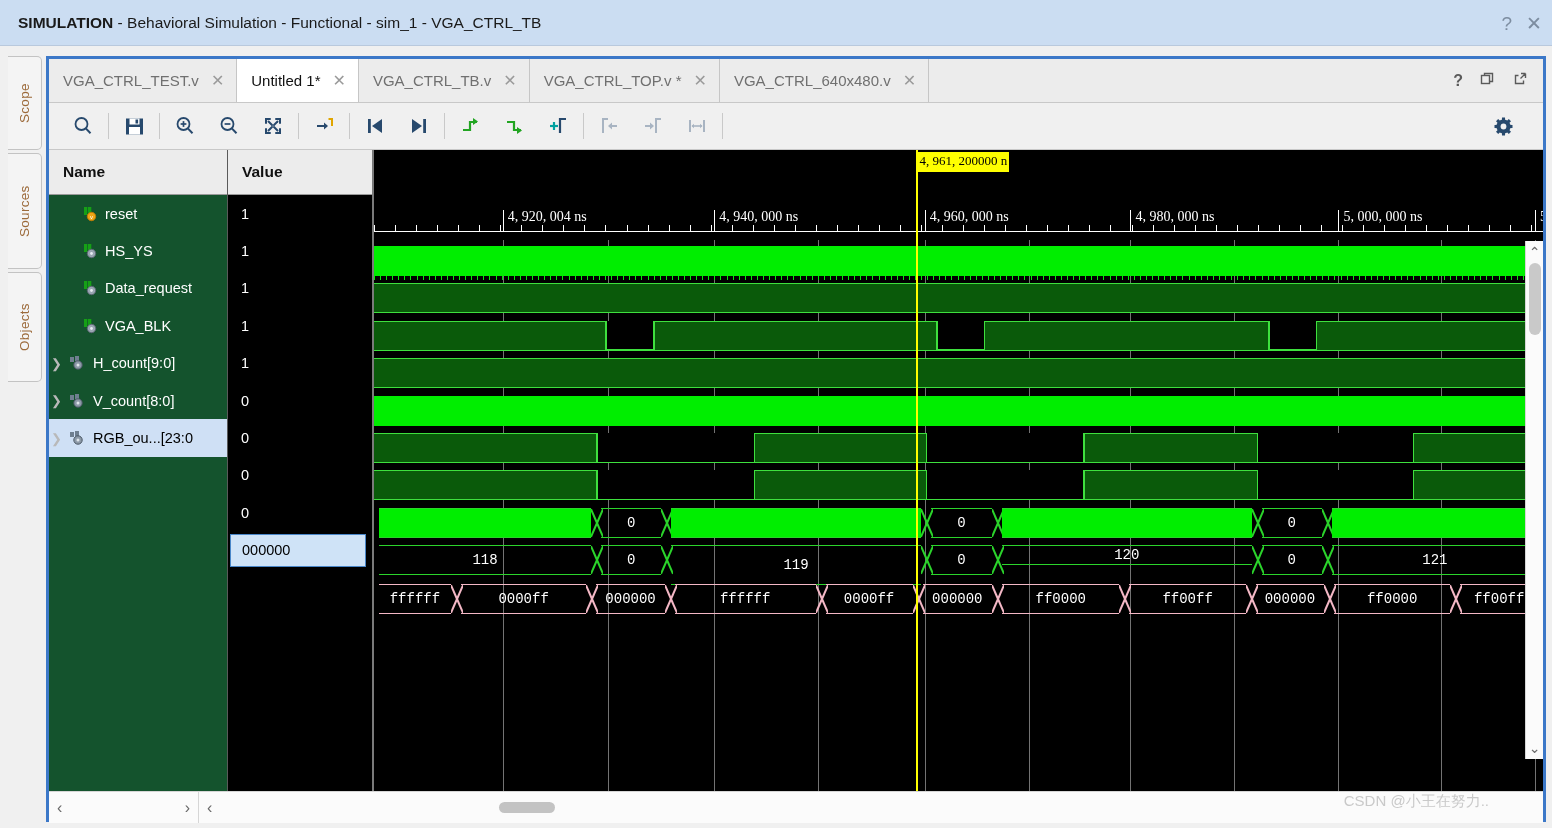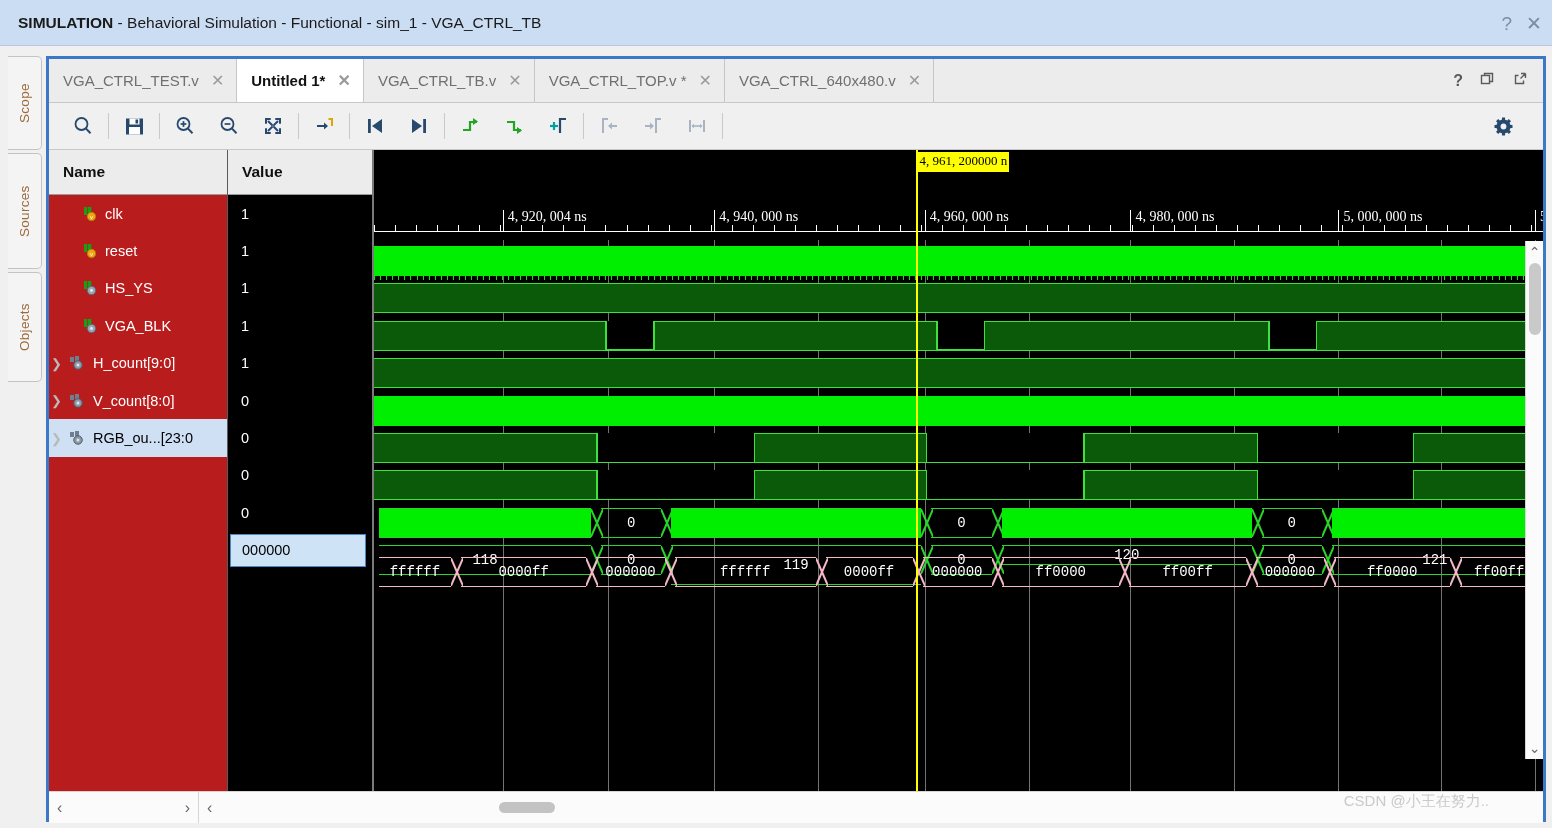--- a/index.html
+++ b/index.html
@@ -69,21 +69,21 @@
     display:flex; align-items:stretch;
   }
   .etab {
     display:flex; align-items:center; gap:12px;
     padding:0 12px 0 14px;
     background:#ececec;
     border-right:1px solid #c6c6c6;
     font-size:15px; color:#707070;
     white-space:nowrap;
   }
-  .etab.active { background:#ffffff; color:#111111; font-weight:bold;align-items:center; }
+  .etab.active { background:#ffffff; color:#111111; font-weight:normal;align-items:center; }
   .etab .x { color:#9a9a9a; font-size:16px; line-height:1; }
   .tabrow-actions {
     margin-left:auto; display:flex; align-items:center; gap:16px;
     padding:0 14px; background:#ececec;
   }
   .tabrow-actions .ti { color:#5a5a5a; }
 
   
   .toolbar {
     position:relative; height:47px; background:#f0f0f0;
@@ -94,21 +94,21 @@
     width:44px; height:40px;
     display:flex; align-items:center; justify-content:center;
   }
   .tsep { width:1px; height:26px; background:#c9c9c9; margin:0 3px; }
   .toolbar-right { margin-left:auto; padding-right:18px; display:flex; align-items:center; }
 
   
   .wavebody {
     position:relative; height:641px; background:#000000; display:flex;
   }
-  .col-name   { width:178px; background:#b91c1c; position:relative; }
+  .col-name   { width:178px; background:#14532d; position:relative; }
   .col-value  { width:145px; background:#000; position:relative;
                 border-left:1px solid #5a5a5a; }
   .col-wave   { flex:1; background:#000; position:relative; overflow:hidden;
                 border-left:2px solid #7a7a7a; }
 
   .colhdr {
     height:45px; background:#ececec; border-bottom:1px solid #9a9a9a;
     display:flex; align-items:center; padding-left:14px;
     font-size:15.5px; font-weight:bold; color:#111;
   }
@@ -413,45 +413,45 @@
             <div class="nrow">
               <span class="noarrow"></span>
               <span class="ico">
                 <svg width="15" height="16" viewBox="0 0 15 16" aria-hidden="true">
                   <rect x="1" y="1" width="3.3" height="8" fill="#16a016"></rect>
                   <rect x="5" y="1" width="3.3" height="8" fill="#16a016"></rect>
                   <circle cx="8.5" cy="10.5" r="4.2" fill="#f0a515" stroke="#b87a06" stroke-width="1"></circle>
                   <text x="8.5" y="13" font-size="6" fill="#fff" text-anchor="middle" font-family="sans-serif">v</text>
                 </svg>
               </span>
-              <span>clk</span>
-            </div>
-            <div class="nrow">
-              <span class="noarrow"></span>
-              <span class="ico">
-                <svg width="15" height="16" viewBox="0 0 15 16" aria-hidden="true">
-                  <rect x="1" y="1" width="3.3" height="8" fill="#16a016"></rect>
-                  <rect x="5" y="1" width="3.3" height="8" fill="#16a016"></rect>
-                  <circle cx="8.5" cy="10.5" r="4.2" fill="#f0a515" stroke="#b87a06" stroke-width="1"></circle>
-                  <text x="8.5" y="13" font-size="6" fill="#fff" text-anchor="middle" font-family="sans-serif">v</text>
-                </svg>
-              </span>
               <span>reset</span>
             </div>
             <div class="nrow">
               <span class="noarrow"></span>
               <span class="ico">
                 <svg width="15" height="16" viewBox="0 0 15 16" aria-hidden="true">
                   <rect x="1" y="1" width="3.3" height="8" fill="#16a016"></rect>
                   <rect x="5" y="1" width="3.3" height="8" fill="#16a016"></rect>
                   <circle cx="8.5" cy="10.5" r="4.2" fill="#9aa6b2" stroke="#5a6672" stroke-width="1"></circle>
                   <circle cx="8.5" cy="10.5" r="1.4" fill="#e6ecf1"></circle>
                 </svg>
               </span>
               <span>HS_YS</span>
+            </div>
+            <div class="nrow">
+              <span class="noarrow"></span>
+              <span class="ico">
+                <svg width="15" height="16" viewBox="0 0 15 16" aria-hidden="true">
+                  <rect x="1" y="1" width="3.3" height="8" fill="#16a016"></rect>
+                  <rect x="5" y="1" width="3.3" height="8" fill="#16a016"></rect>
+                  <circle cx="8.5" cy="10.5" r="4.2" fill="#9aa6b2" stroke="#5a6672" stroke-width="1"></circle>
+                  <circle cx="8.5" cy="10.5" r="1.4" fill="#e6ecf1"></circle>
+                </svg>
+              </span>
+              <span>Data_request</span>
             </div>
             <div class="nrow">
               <span class="noarrow"></span>
               <span class="ico">
                 <svg width="15" height="16" viewBox="0 0 15 16" aria-hidden="true">
                   <rect x="1" y="1" width="3.3" height="8" fill="#16a016"></rect>
                   <rect x="5" y="1" width="3.3" height="8" fill="#16a016"></rect>
                   <circle cx="8.5" cy="10.5" r="4.2" fill="#9aa6b2" stroke="#5a6672" stroke-width="1"></circle>
                   <circle cx="8.5" cy="10.5" r="1.4" fill="#e6ecf1"></circle>
                 </svg>
@@ -950,21 +950,21 @@
                 <span>0</span>
               </div>
               <div class="xjoint" style="left: calc(81.5% - 5px); top: 0px; height: 30px;"><svg width="100%" height="100%" viewBox="0 0 10 30" preserveAspectRatio="none">
                   <path d="M0 1.2 L10 28.8" stroke="#2bd42b" stroke-width="2" fill="none" vector-effect="non-scaling-stroke"></path>
                   <path d="M0 28.8 L10 1.2" stroke="#2bd42b" stroke-width="2" fill="none" vector-effect="non-scaling-stroke"></path>
                 </svg></div>
               <div class="bus green" style="left: calc(81.5% + 5px); width: calc(18.5% - 10px); top: 0px; height: 30px;">
                 <span>121</span>
               </div>
             </div>
-            <div class="wrow" style="top: 407px; height: 24px;">
+            <div class="wrow" style="top: 434px; height: 24px;">
               <div class="bus pink" style="left: calc(0% + 5px); width: calc(7% - 10px); top: 0px; height: 30px;">
                 <span>ffffff</span>
               </div>
               <div class="xjoint" style="left: calc(7% - 5px); top: 0px; height: 30px;"><svg width="100%" height="100%" viewBox="0 0 10 30" preserveAspectRatio="none">
                   <path d="M0 1.2 L10 28.8" stroke="#f4b8c6" stroke-width="2" fill="none" vector-effect="non-scaling-stroke"></path>
                   <path d="M0 28.8 L10 1.2" stroke="#f4b8c6" stroke-width="2" fill="none" vector-effect="non-scaling-stroke"></path>
                 </svg></div>
               <div class="bus pink" style="left: calc(7% + 5px); width: calc(11.6% - 10px); top: 0px; height: 30px;">
                 <span>0000ff</span>
               </div>

